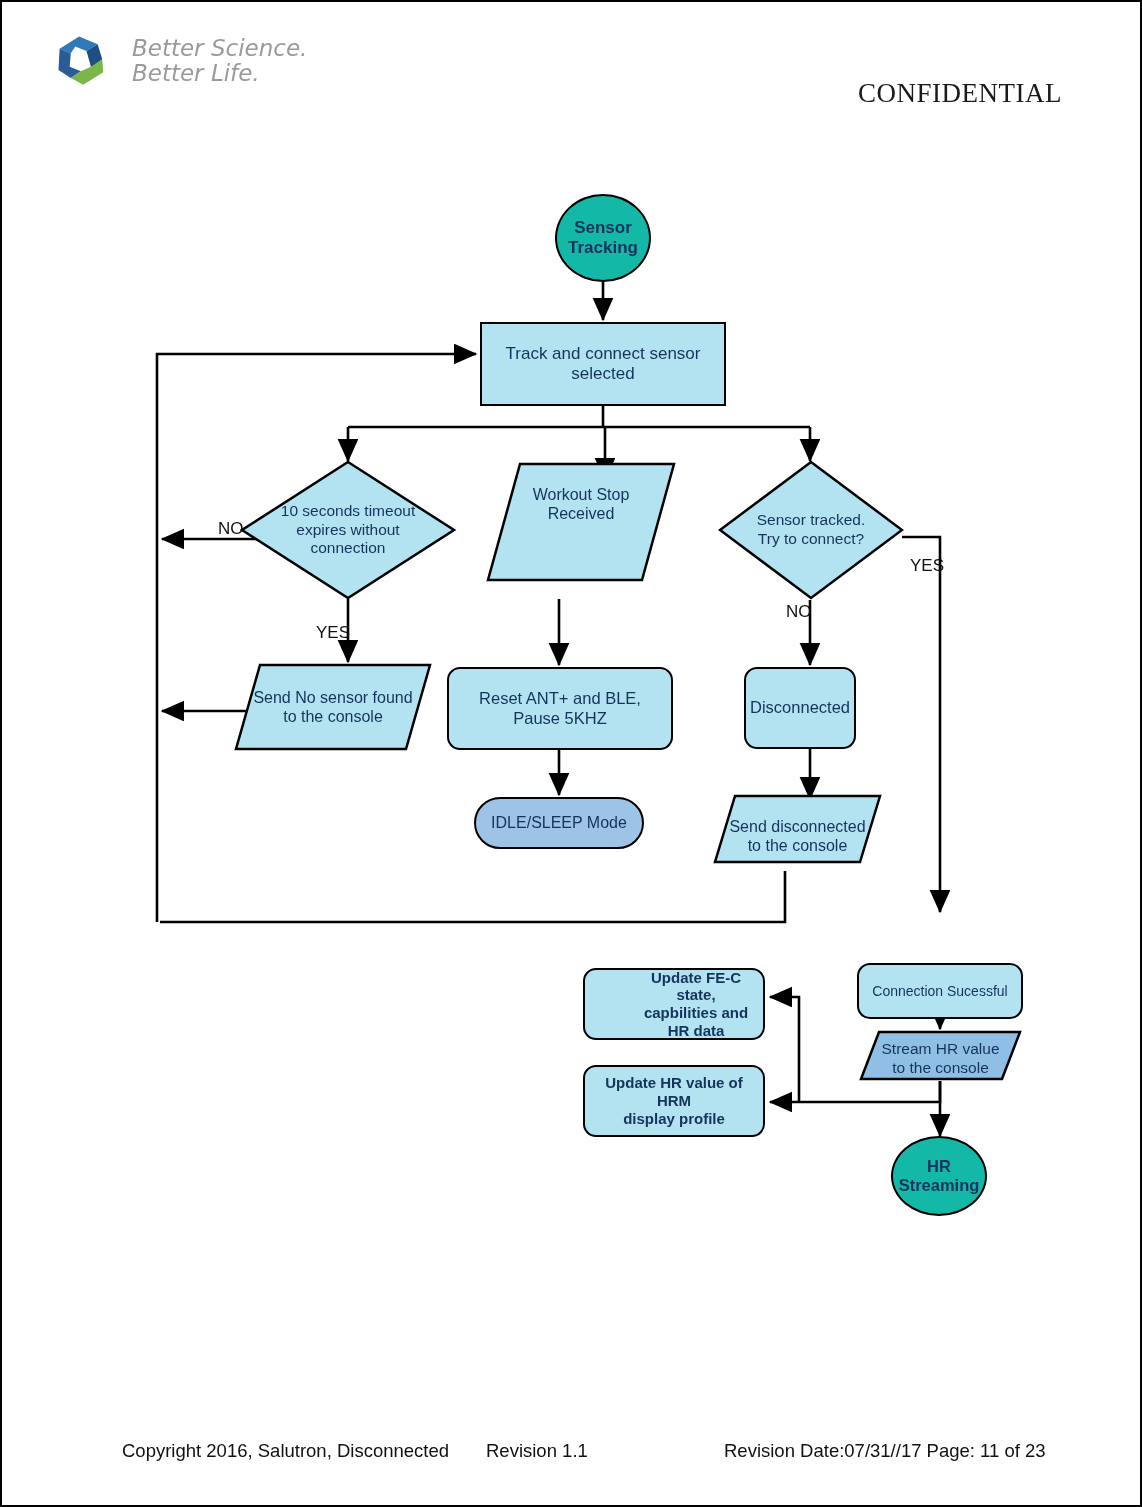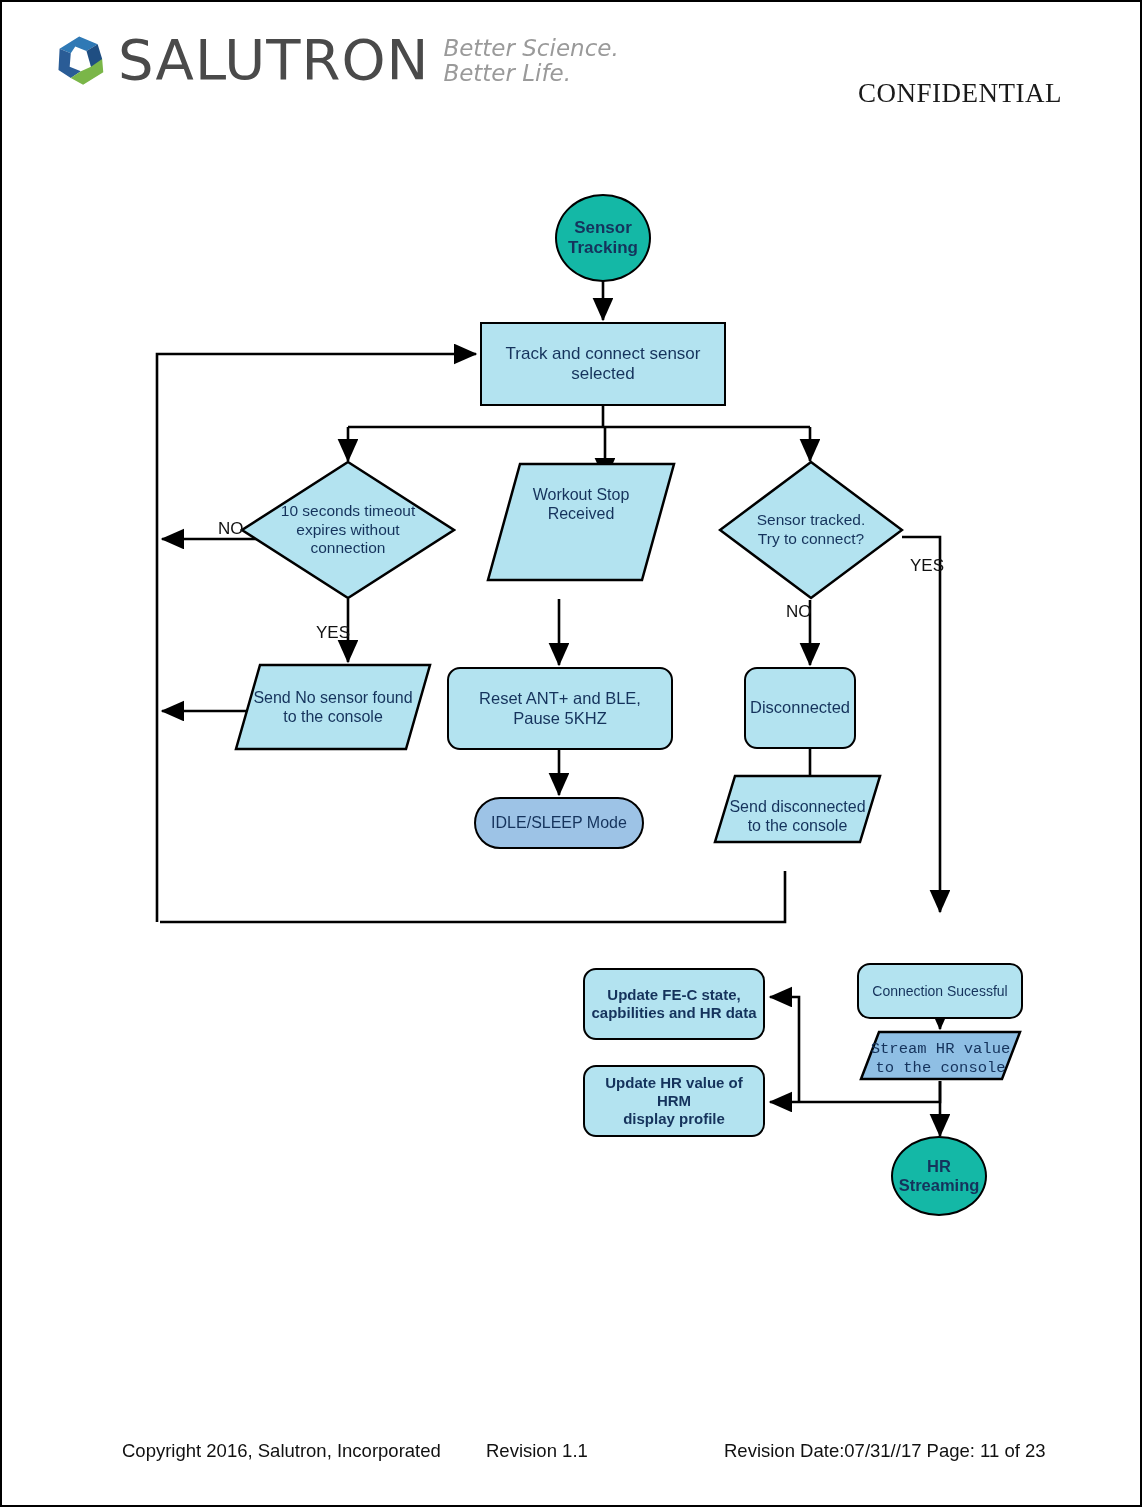--- a/index.html
+++ b/index.html
@@ -138,21 +138,20 @@
 
 <div class="page">
 
   <div class="logo-wrap">
     <svg class="logo-mark" viewBox="0 0 100 100">
       <polygon points="10,30 45,8 78,22 58,34 38,26 30,38" fill="#2f79b5"></polygon>
       <polygon points="10,30 30,38 28,62 48,70 30,82 8,68" fill="#2a5c96"></polygon>
       <polygon points="30,82 48,70 66,62 64,40 86,48 88,72 52,94" fill="#7ab648"></polygon>
       <polygon points="58,34 78,22 86,48 66,62" fill="#1f4e82"></polygon>
     </svg>
-    <div class="logo-word">SALUTRON</div>
     <div class="logo-tag">
       <div>Better Science.</div>
       <div>Better Life.</div>
     </div>
   </div>
   <div class="confidential">CONFIDENTIAL</div>
 
   <div class="canvas">
 
     <svg width="1142" height="1507">
@@ -252,60 +251,60 @@
     </div>
 
     <div class="node n-round" style="left:742px; top:665px; width:112px; height:82px; font-size:16.5px;">
       <div class="txt">Disconnected</div>
     </div>
 
     <div class="node n-stadium" style="left:472px; top:795px; width:170px; height:52px; font-size:16px;align-items:center;">
       <div class="txt">IDLE/SLEEP Mode</div>
     </div>
 
-    <div class="para-wrap" style="left:711px; top:772px; width:169px; height:84px;">
+    <div class="para-wrap" style="left:711px; top:792px; width:169px; height:84px;">
       <svg width="169" height="70">
         <polygon points="22,2 167,2 147,68 2,68" fill="#b3e3f0" stroke="#000000" stroke-width="2.5"></polygon>
       </svg>
       <div class="para-label" style="font-size:16px;">
         Send disconnected<br>to the console
       </div>
     </div>
 
     <div class="node n-round" style="left:855px; top:961px; width:166px; height:56px; font-size:14px;">
       <div class="txt">Connection Sucessful</div>
     </div>
 
-    <div class="para-wrap" style="left:857px; top:1028px; width:163px; height:58px;font-family:Liberation Mono, monospace;">
+    <div class="para-wrap" style="left:857px; top:1028px; width:163px; height:58px;">
       <svg width="163" height="51">
         <polygon points="20,2 161,2 143,49 2,49" fill="#8fbfe4" stroke="#000000" stroke-width="2.5"></polygon>
       </svg>
       <div class="para-label" style="font-size:15.5px;">
         Stream HR value<br>to the console
       </div>
     </div>
 
-    <div class="node n-round" style="left:581px; top:966px; width:182px; height:72px; font-size:15px; font-weight:bold;">
+    <div class="node n-round" style="left:581px; top:966px; width:182px; height:72px; font-size:15px; font-weight:bold;padding-left:44px;">
       <div class="txt">Update FE-C state,<br>capbilities and HR data</div>
     </div>
 
     <div class="node n-round" style="left:581px; top:1063px; width:182px; height:72px; font-size:15px; font-weight:bold;">
       <div class="txt">Update HR value of HRM<br>display profile</div>
     </div>
 
     <div class="node n-circle" style="left:889px; top:1134px; width:96px; height:80px; font-size:16.5px;">
       <div class="txt">HR<br>Streaming</div>
     </div>
 
     <div class="edge-label" style="left:216px; top:517px;">NO</div>
     <div class="edge-label" style="left:314px; top:621px;">YES</div>
     <div class="edge-label" style="left:784px; top:600px;">NO</div>
     <div class="edge-label" style="left:908px; top:554px;">YES</div>
 
   </div>
 
   <div class="footer">
-    <span class="f-copy">Copyright 2016, Salutron, Incorporated</span>
+    <span class="f-copy">Copyright 2016, Salutron, Disconnected</span>
     <span class="f-rev">Revision 1.1</span>
     <span class="f-date">Revision Date:07/31//17  Page: 11 of 23</span>
   </div>
 
 </div>
 
 </body></html>

